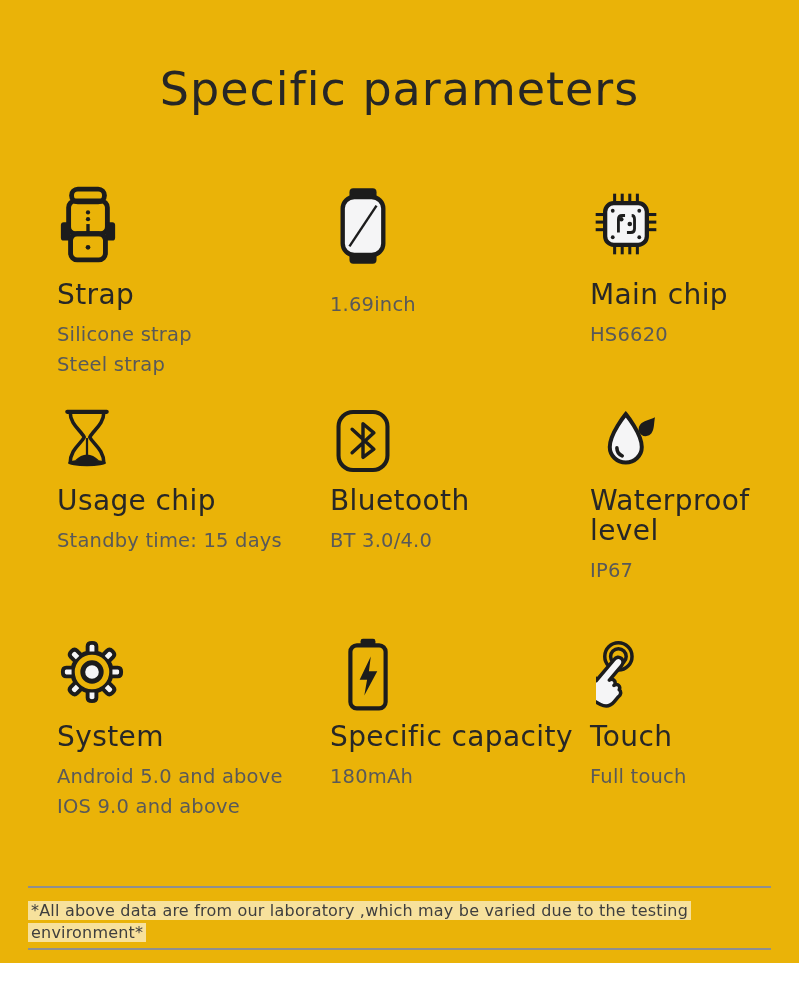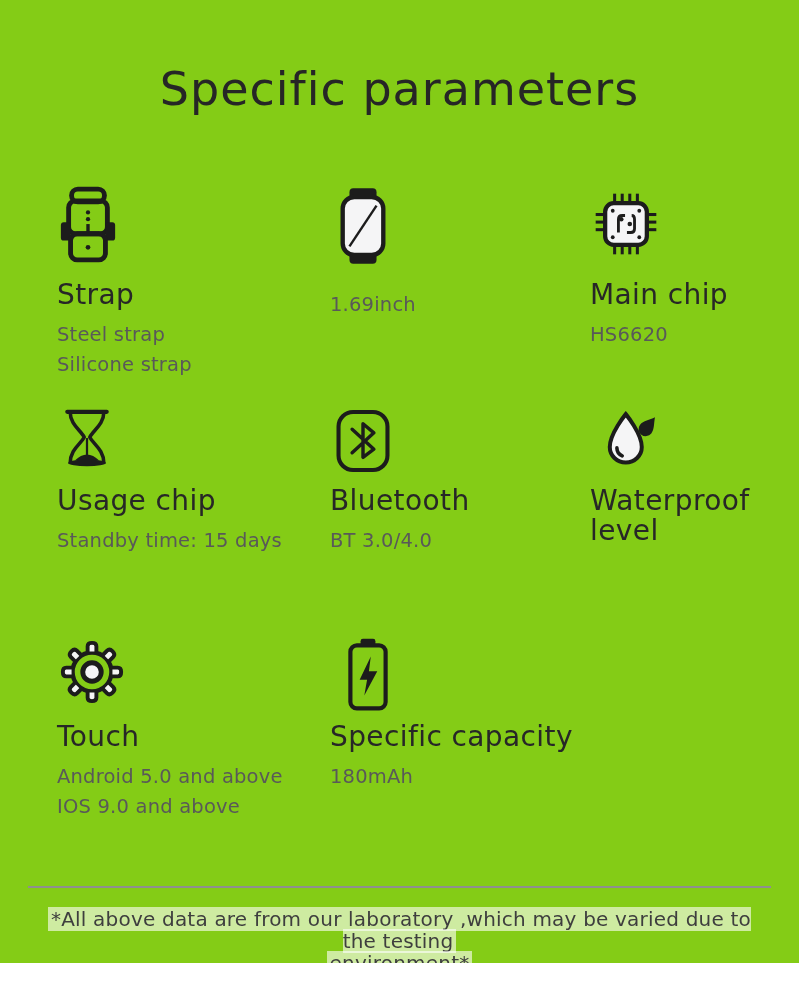--- a/index.html
+++ b/index.html
@@ -3,21 +3,21 @@
 <meta charset="utf-8">
 <style>
   html,body { margin:0; padding:0; }
   body {
     font-family: "DejaVu Sans", "Liberation Sans", sans-serif;
     background:#ffffff;
   }
   .canvas {
     position:relative;
     width:799px; height:1000px;
-    background:#84cc16;
+    background:#eab308;
     overflow:hidden;
     color:#2b2b2b;
     text-decoration:underline;
   }
   .bottom-strip {
     position:absolute; left:0; right:0; bottom:0; height:37px;
     background:#ffffff;
   }
   .page-title {
     position:absolute; top:62px; left:0; width:100%;
@@ -42,23 +42,22 @@
     display:block;
     font-size:19.5px; line-height:29.5px; letter-spacing:0.2px;
     color:#595959;
     white-space:nowrap;
   }
   
   .footer-note {
     position:absolute; left:28px; right:28px; top:886px;
     border-top:2px solid #8f8f8f;
     border-bottom:2px solid #8f8f8f;
-    padding:20px 0 4px;
-    text-align:center;
-    font-size:20px; line-height:22px; letter-spacing:0.2px;
+    padding:12px 0 4px;
+    font-size:16px; line-height:22px; letter-spacing:0.2px;
     color:#3e3e3e;
   }
   .footer-note span.hl {
     background:rgba(255,255,255,0.6);
     padding:0 3px;
   }
   svg { display:block; }
   .ml4{margin-left:4px;} .ml6{margin-left:6px;} .ml10{margin-left:10px;} .ml12{margin-left:12px;}
 </style>
 </head>
@@ -77,22 +76,22 @@
         <circle cx="32" cy="34" r="2.2" fill="currentColor" stroke="none"></circle>
         <line x1="32" y1="39" x2="32" y2="49" stroke-width="3.5"></line>
         <rect x="4" y="37" width="10" height="19" rx="3" fill="currentColor" stroke="none"></rect>
         <rect x="50" y="37" width="10" height="19" rx="3" fill="currentColor" stroke="none"></rect>
         <rect x="14" y="49" width="36" height="27" rx="7" stroke-width="5"></rect>
         <circle cx="32" cy="63" r="2.4" fill="currentColor" stroke="none"></circle>
       </svg>
     </div>
     <div class="feature-title">Strap</div>
     <div class="feature-lines">
+      <span class="feature-line">Silicone strap</span>
       <span class="feature-line">Steel strap</span>
-      <span class="feature-line">Silicone strap</span>
     </div>
   </div>
 
   <div class="cell r0 c1">
     <div class="icon-box">
       <svg class="ml4" width="58" height="80" viewBox="0 0 60 82" fill="none" stroke="currentColor">
         <rect x="16" y="2" width="28" height="13" rx="4" fill="currentColor" stroke="none"></rect>
         <rect x="16" y="67" width="28" height="13" rx="4" fill="currentColor" stroke="none"></rect>
         <rect x="9" y="11" width="42" height="60" rx="12" fill="#f5f5f6" stroke-width="4.5"></rect>
         <line x1="16" y1="62" x2="44" y2="20" stroke-width="2.5"></line>
@@ -173,40 +172,44 @@
 
   <div class="cell r1 c2">
     <div class="icon-box">
       <svg class="ml10" width="64" height="64" viewBox="0 0 72 72" fill="none" stroke="currentColor">
         <path transform="rotate(38 52 24)" d="M52,8 C55,14 60,19 60,25 A8,8 0 0 1 44,25 C44,19 49,14 52,8 Z" fill="currentColor" stroke="none"></path>
         <path d="M29,8 C29,8 11,30 11,45 A18,17.5 0 0 0 47,45 C47,30 29,8 29,8 Z" fill="#f5f5f6" stroke-width="4.5"></path>
         <path d="M19,46 a10,10 0 0 0 6,9" stroke-width="4" stroke-linecap="round"></path>
       </svg>
     </div>
     <div class="feature-title">Waterproof level</div>
+    <div class="feature-lines">
+      <span class="feature-line">IP67</span>
+      <span class="feature-line"></span>
+    </div>
   </div>
 
   <div class="cell r2 c0">
     <div class="icon-box">
       <svg width="70" height="70" viewBox="0 0 72 72" fill="none" stroke="currentColor">
         <circle cx="36" cy="36" r="20" stroke-width="4.5"></circle>
         <g stroke-width="4" stroke-linecap="square" fill="#f5f5f6">
           <path d="M31.5,15 V9.5 Q31.5,6 36,6 Q40.5,6 40.5,9.5 V15"></path>
           <path transform="rotate(45 36 36)" d="M31.5,15 V9.5 Q31.5,6 36,6 Q40.5,6 40.5,9.5 V15"></path>
           <path transform="rotate(90 36 36)" d="M31.5,15 V9.5 Q31.5,6 36,6 Q40.5,6 40.5,9.5 V15"></path>
           <path transform="rotate(135 36 36)" d="M31.5,15 V9.5 Q31.5,6 36,6 Q40.5,6 40.5,9.5 V15"></path>
           <path transform="rotate(180 36 36)" d="M31.5,15 V9.5 Q31.5,6 36,6 Q40.5,6 40.5,9.5 V15"></path>
           <path transform="rotate(225 36 36)" d="M31.5,15 V9.5 Q31.5,6 36,6 Q40.5,6 40.5,9.5 V15"></path>
           <path transform="rotate(270 36 36)" d="M31.5,15 V9.5 Q31.5,6 36,6 Q40.5,6 40.5,9.5 V15"></path>
           <path transform="rotate(315 36 36)" d="M31.5,15 V9.5 Q31.5,6 36,6 Q40.5,6 40.5,9.5 V15"></path>
         </g>
         <circle cx="36" cy="36" r="9.5" stroke-width="5" fill="#f5f5f6"></circle>
       </svg>
     </div>
-    <div class="feature-title">Touch</div>
+    <div class="feature-title">System</div>
     <div class="feature-lines">
       <span class="feature-line">Android 5.0 and above</span>
       <span class="feature-line">IOS 9.0 and above</span>
     </div>
   </div>
 
   <div class="cell r2 c1">
     <div class="icon-box">
       <svg class="ml12" width="52" height="76" viewBox="0 0 56 82" fill="none" stroke="currentColor">
         <rect x="20" y="2" width="16" height="8" rx="2.5" fill="currentColor" stroke="none"></rect>
@@ -214,20 +217,41 @@
         <polygon points="31,21 19,46 27,46 24,63 38,37 29,37" fill="currentColor" stroke="none"></polygon>
       </svg>
     </div>
     <div class="feature-title">Specific capacity</div>
     <div class="feature-lines">
       <span class="feature-line">180mAh</span>
       <span class="feature-line"></span>
     </div>
   </div>
 
+  <div class="cell r2 c2">
+    <div class="icon-box">
+      <svg class="ml6" width="74" height="74" viewBox="0 0 76 76" fill="none" stroke="currentColor">
+        <circle cx="23" cy="20" r="14" stroke-width="3.6"></circle>
+        <circle cx="23" cy="20" r="8" stroke-width="3.6"></circle>
+        <g transform="translate(-10,18) rotate(40 36 4)">
+          <path d="M31,10 Q31,4 36,4 Q41,4 41,10 L41,29
+                   C42,25 47,25 48,29 L48,30
+                   C49,26 54,26 55,30
+                   C58,30 60,33 59,36
+                   L59,43 Q59,52 50,54 L40,56 Q32,57 28,51
+                   L24,45 Q22,41 25,38 Q28,35 31,38 Z" fill="#f5f5f6" stroke-width="3.6" stroke-linejoin="round"></path>
+        </g>
+      </svg>
+    </div>
+    <div class="feature-title">Touch</div>
+    <div class="feature-lines">
+      <span class="feature-line">Full touch</span>
+      <span class="feature-line"></span>
+    </div>
+  </div>
 
   <div class="footer-note">
     <span class="hl">*All above data are from our laboratory ,which may be varied due to the testing</span><br>
     <span class="hl">environment*</span>
   </div>
 
   <div class="bottom-strip"></div>
 </div>
 
 </body></html>

